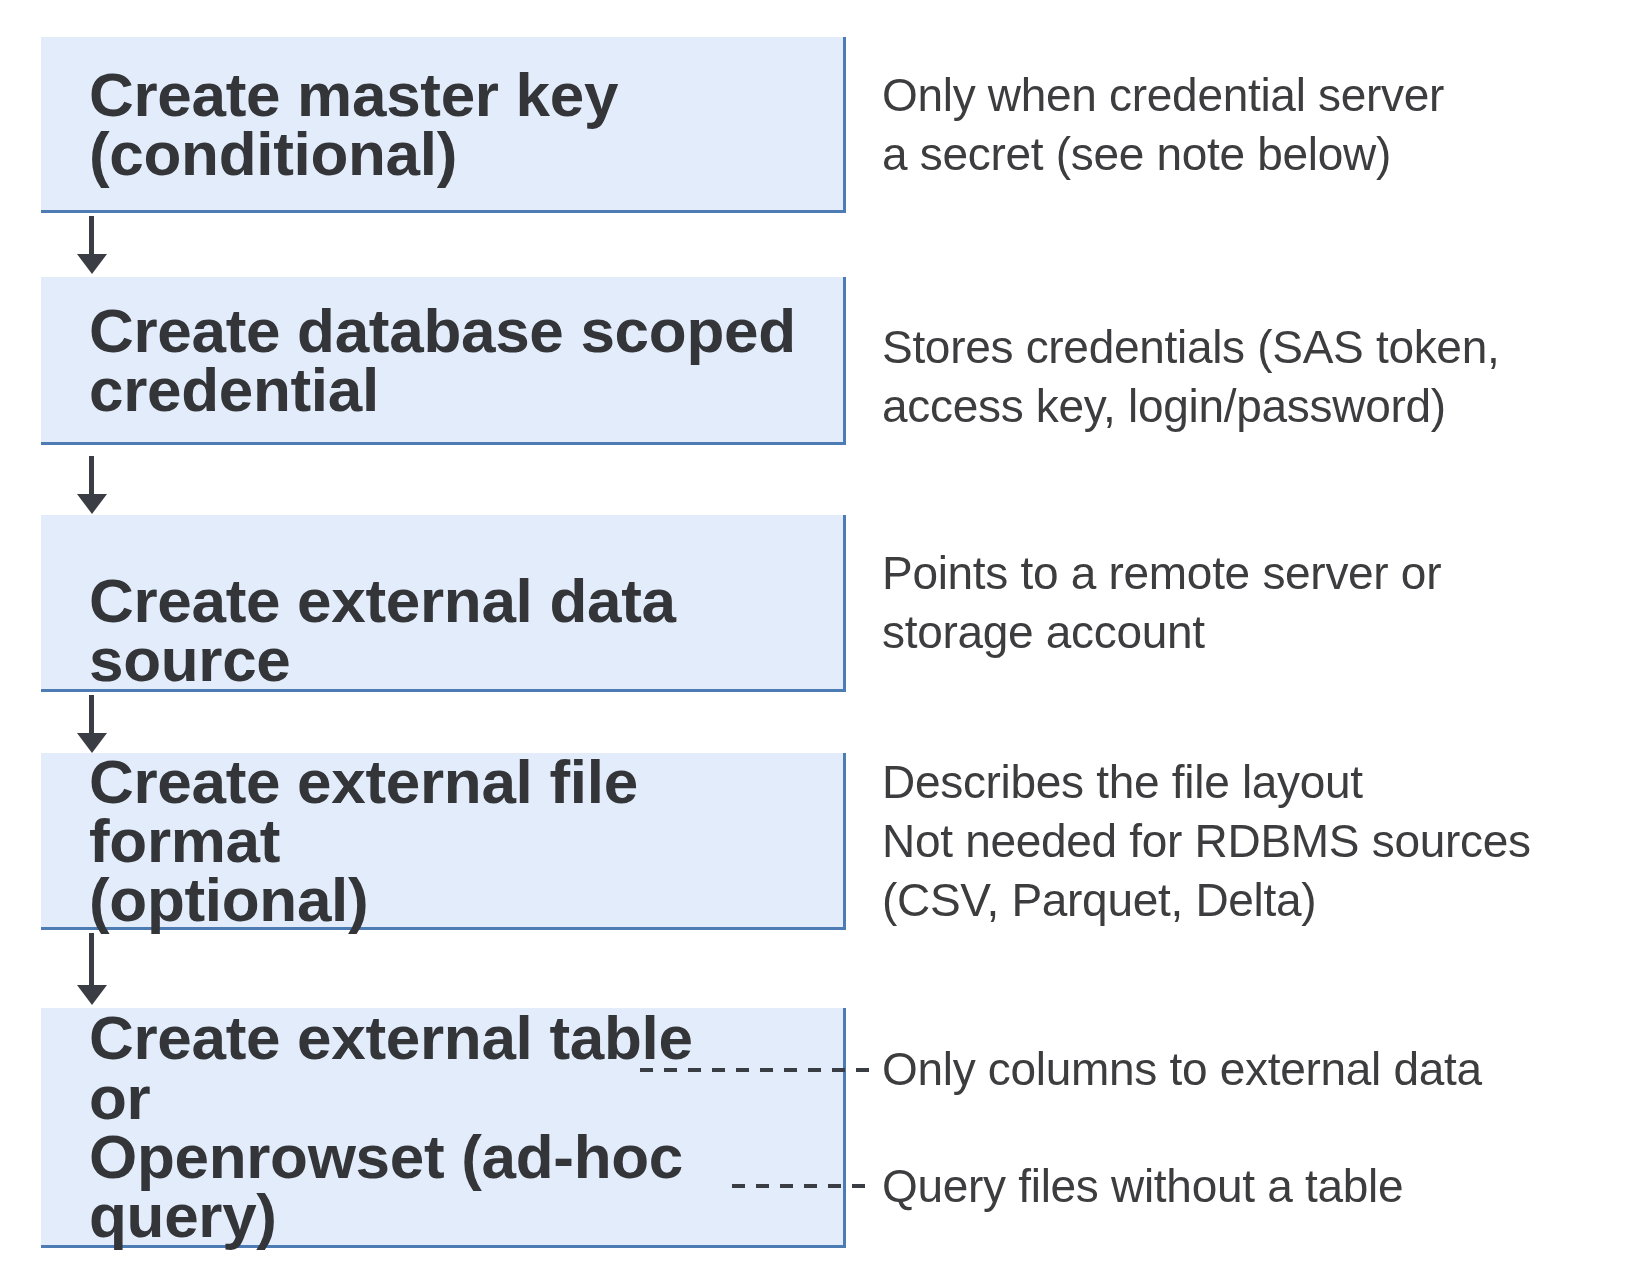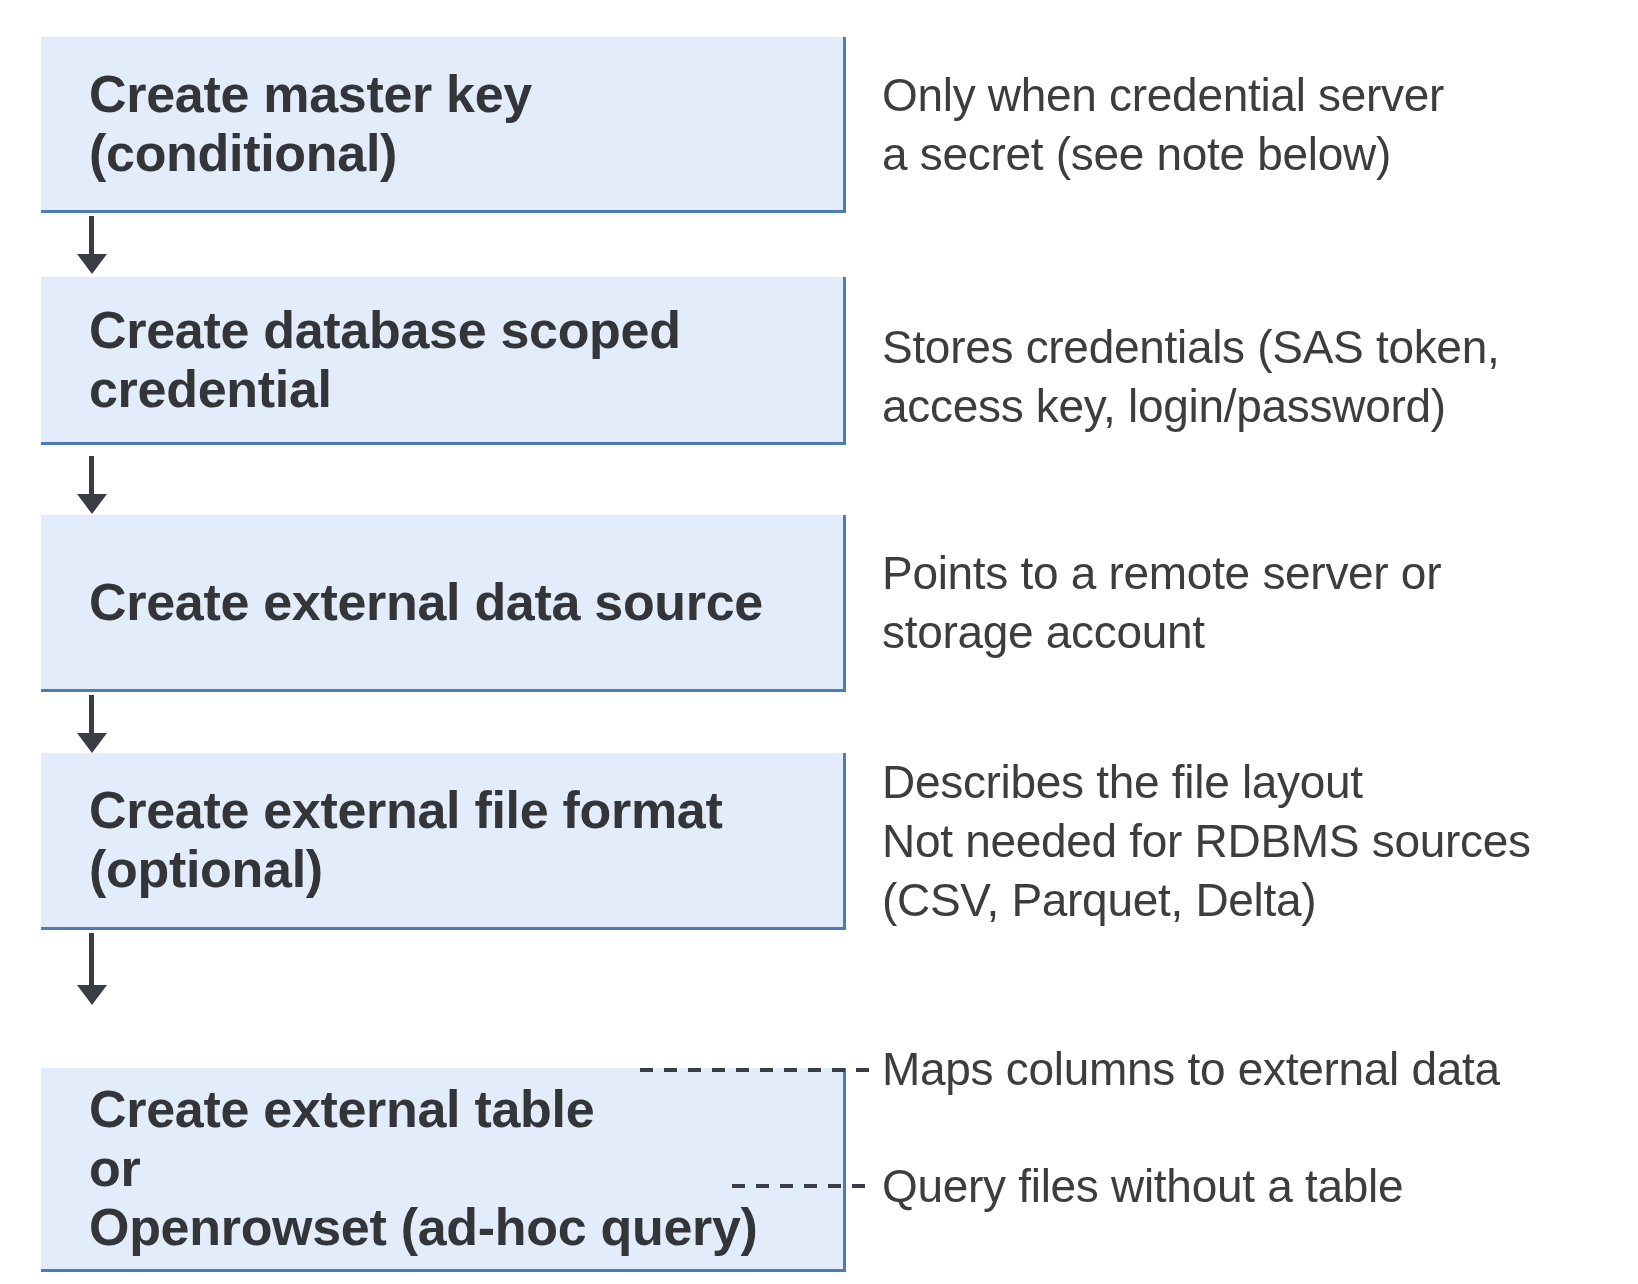--- a/index.html
+++ b/index.html
@@ -24,31 +24,31 @@
     box-sizing: border-box;
     background: var(--box-fill, #e2ecfa);
     border-right: 3px solid var(--box-border, #4d7cb4);
     border-bottom: 3px solid var(--box-border, #4d7cb4);
     display: flex;
     flex-direction: column;
     justify-content: center;
     padding-left: 48px;
     padding-right: 40px;
     color: var(--title-text, #333538);
-    font-size: 52px;
+    font-size: 62px;
     line-height: 59px;
     letter-spacing: -0.3px;
   }
   .box .t { font-weight: bold; }
   .box .q { font-weight: bold; }
   .box1 { top: 37px;   height: 176px; }
   .box2 { top: 277px;  height: 168px; }
-  .box3 { top: 515px;  height: 177px; }
+  .box3 { top: 515px;  height: 177px; justify-content: flex-end; }
   .box4 { top: 753px;  height: 177px; }
-  .box5 { top: 1068px; height: 204px; }
+  .box5 { top: 1008px; height: 240px; justify-content: space-between; }
 
   
   .stem {
     position: absolute;
     left: 89px;
     width: 5px;
     background: var(--arrow, #3a3e44);
   }
   .head {
     position: absolute;
@@ -155,20 +155,20 @@
     <div>storage account</div>
   </div>
 
   <div class="annotation ann4">
     <div>Describes the file layout</div>
     <div>Not needed for RDBMS sources</div>
     <div>(CSV, Parquet, Delta)</div>
   </div>
 
   <div class="annotation ann5">
-    <div>Maps columns to external data</div>
+    <div>Only columns to external data</div>
   </div>
 
   <div class="annotation ann6">
     <div>Query files without a table</div>
   </div>
 
 </div>
 
 </body></html>

